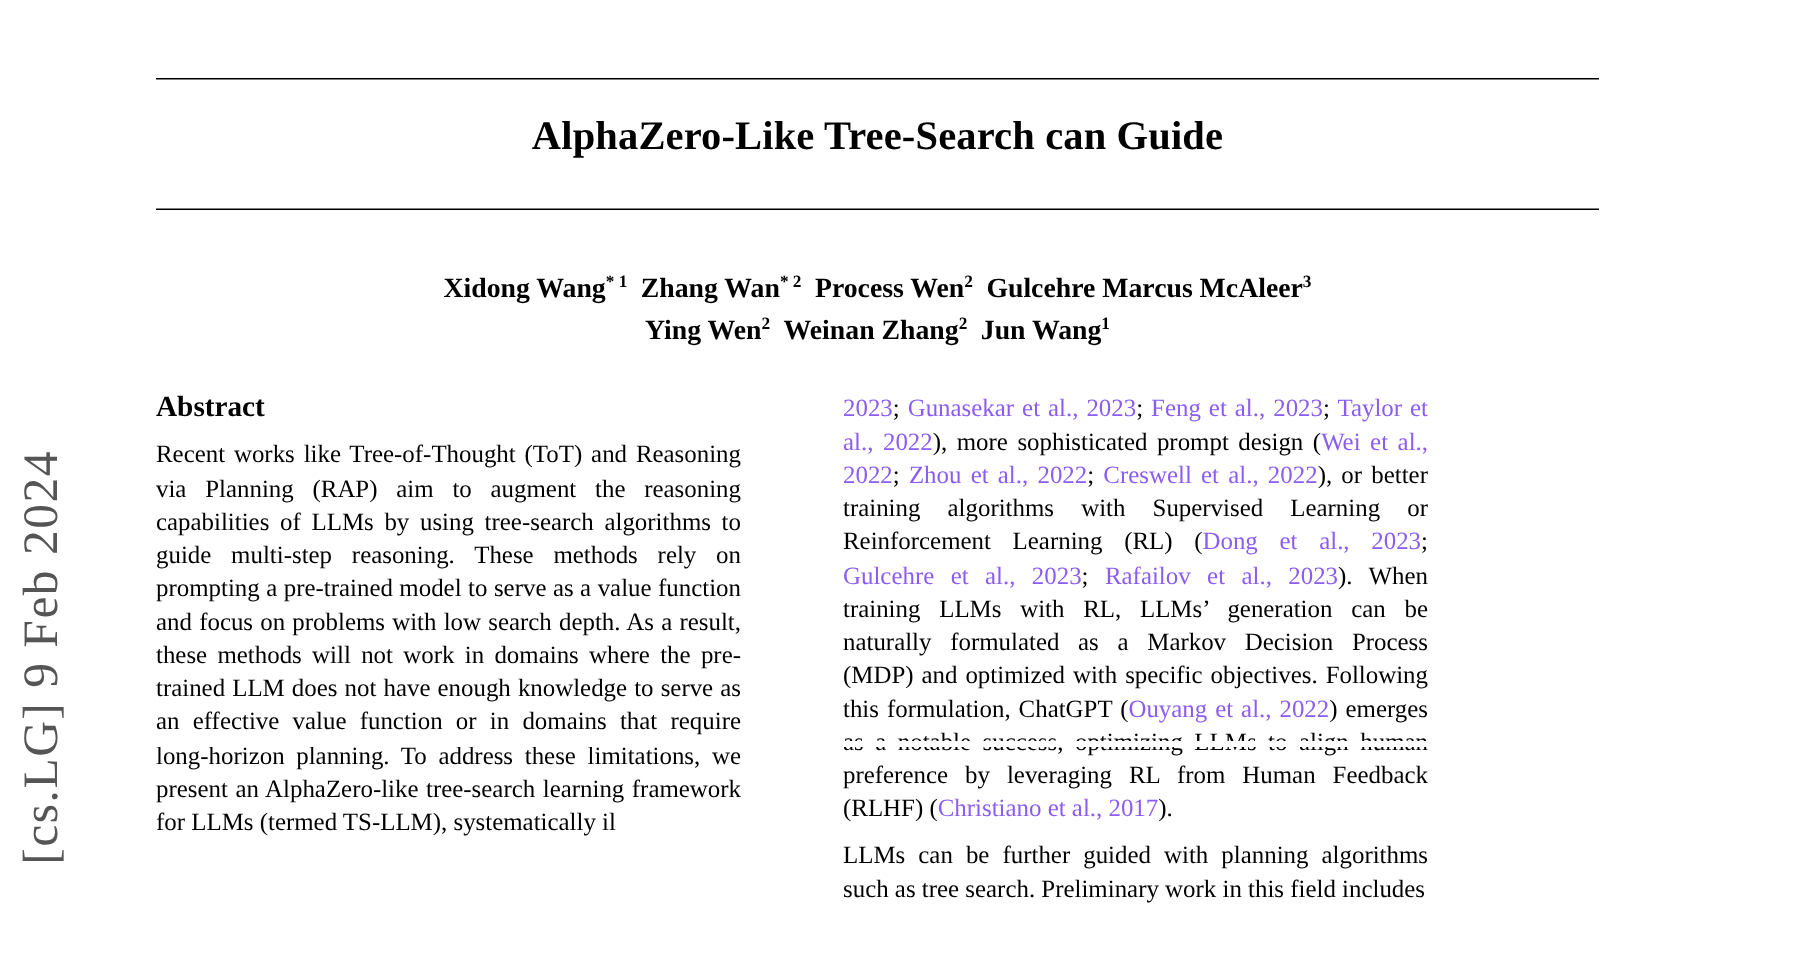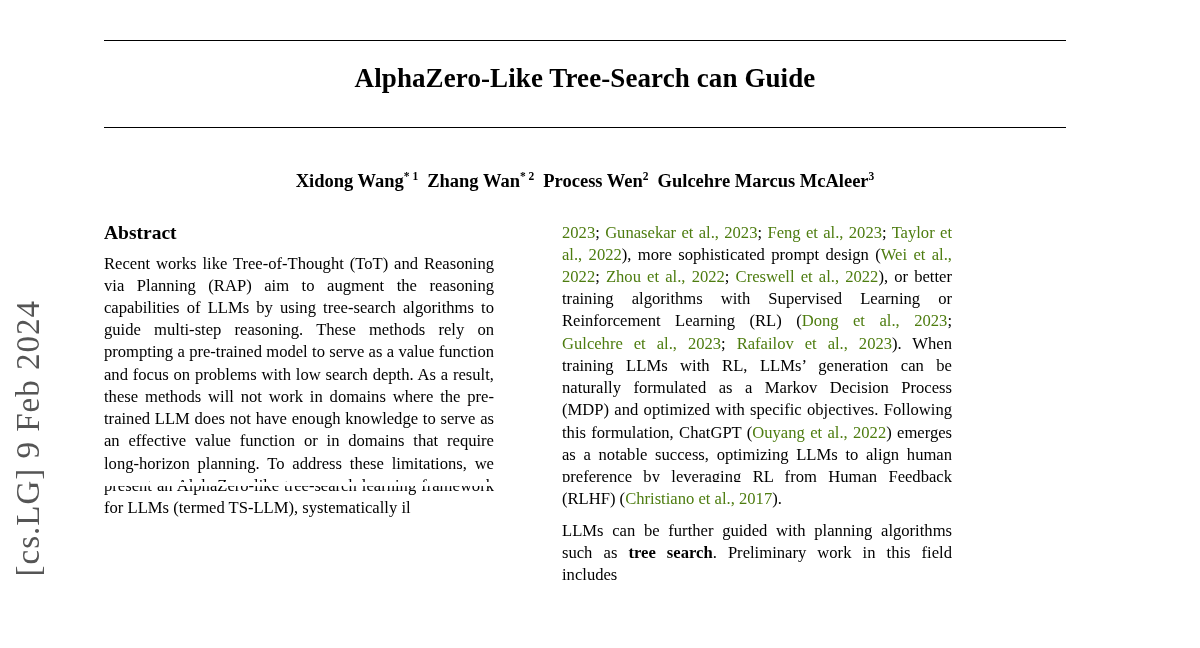--- a/index.html
+++ b/index.html
@@ -26,21 +26,21 @@
     white-space: nowrap;
     font-family: "Liberation Serif", serif;
     font-size: 33px;
     letter-spacing: 1px;
     color: #555555;
   }
 
   .page {
     position: absolute;
     left: 104px;
-    top: 0;
+    top: 12px;
     width: 962px;
     height: 486px;
   }
 
   .rule {
     border: none;
     border-top: 1.6px solid #000;
     margin: 0;
   }
   .rule-top { margin-top: 40px; }
@@ -88,22 +88,22 @@
   .body-text {
     font-size: 16.6px;
     line-height: 1.34;
     text-align: justify;
     text-justify: inter-word;
     hyphens: manual;
   }
   .body-text p { margin: 0; }
   .body-text p + p { margin-top: 9px; }
 
-  .cite { color: #4d7c0f; }
-  .bold { font-weight: bold; }
+  .cite { color: #8b5cf6; }
+  .bold { font-weight: normal; }
 
   .clip-bottom {
     position: absolute;
     left: 0; right: 0; bottom: 0;
     height: 4px;
     background: #ffffff;
   }
 </style>
 </head>
 <body>
@@ -115,20 +115,21 @@
   <hr class="rule rule-top">
 
   <div class="title">
     <div>AlphaZero-Like Tree-Search can Guide</div>
   </div>
 
   <hr class="rule rule-bottom">
 
   <div class="authors">
     <div id="author-line-1"><span>Xidong Wang</span><sup>* 1</sup><span class="sep">&nbsp;</span><span>Zhang Wan</span><sup>* 2</sup><span class="sep">&nbsp;</span><span>Process Wen</span><sup>2</sup><span class="sep">&nbsp;</span><span>Gulcehre Marcus McAleer</span><sup>3</sup></div>
+    <div id="author-line-2"><span>Ying Wen</span><sup>2</sup><span class="sep">&nbsp;</span><span>Weinan Zhang</span><sup>2</sup><span class="sep">&nbsp;</span><span>Jun Wang</span><sup>1</sup></div>
   </div>
 
   <div class="columns">
 
     <div class="col">
       <div class="abstract-head">Abstract</div>
       <div class="body-text">
         <p>Recent works like Tree-of-Thought (ToT) and Reasoning via Planning (RAP) aim to augment the reasoning capabilities of LLMs by using tree-search algorithms to guide multi-step reasoning. These methods rely on prompting a pre-trained model to serve as a value function and focus on problems with low search depth. As a result, these methods will not work in domains where the pre-trained LLM does not have enough knowledge to serve as an effective value function or in domains that require long-horizon planning. To address these limitations, we present an AlphaZero-like tree-search learning framework for LLMs (termed TS-LLM), systematically il</p>
       </div>
     </div>

